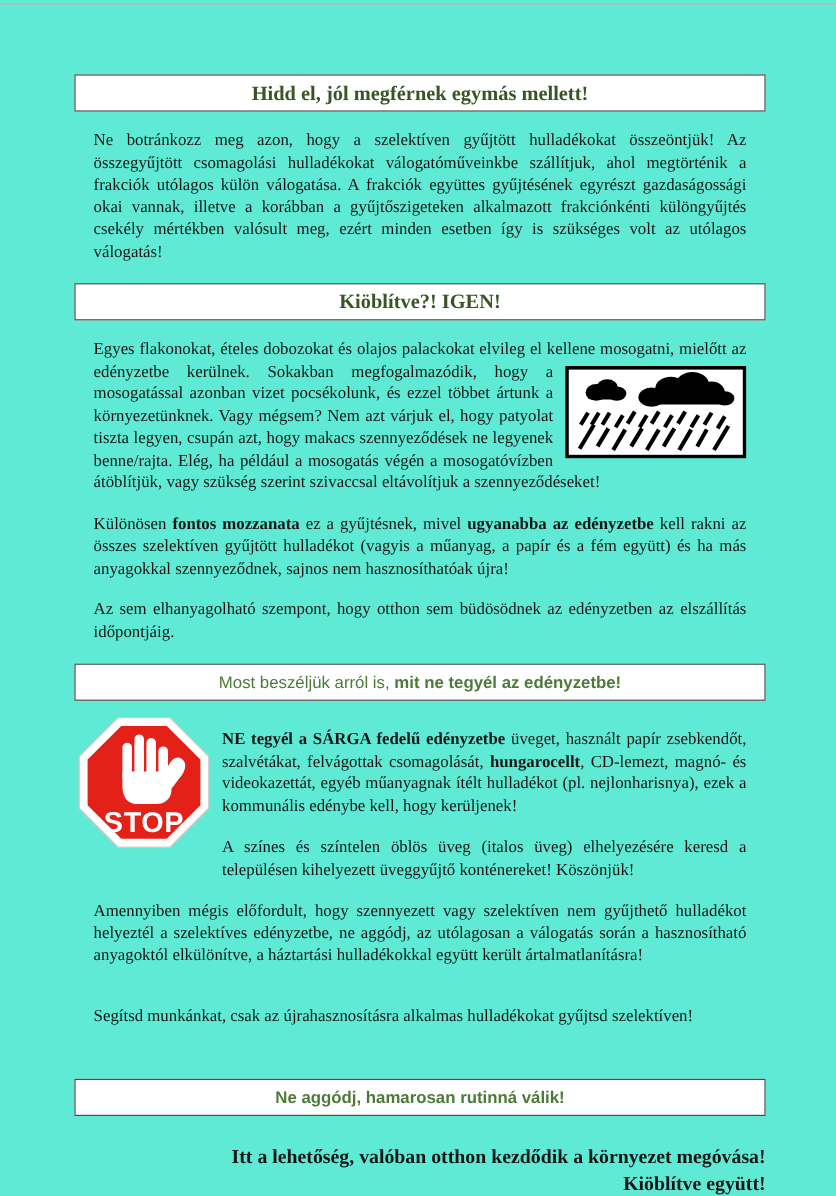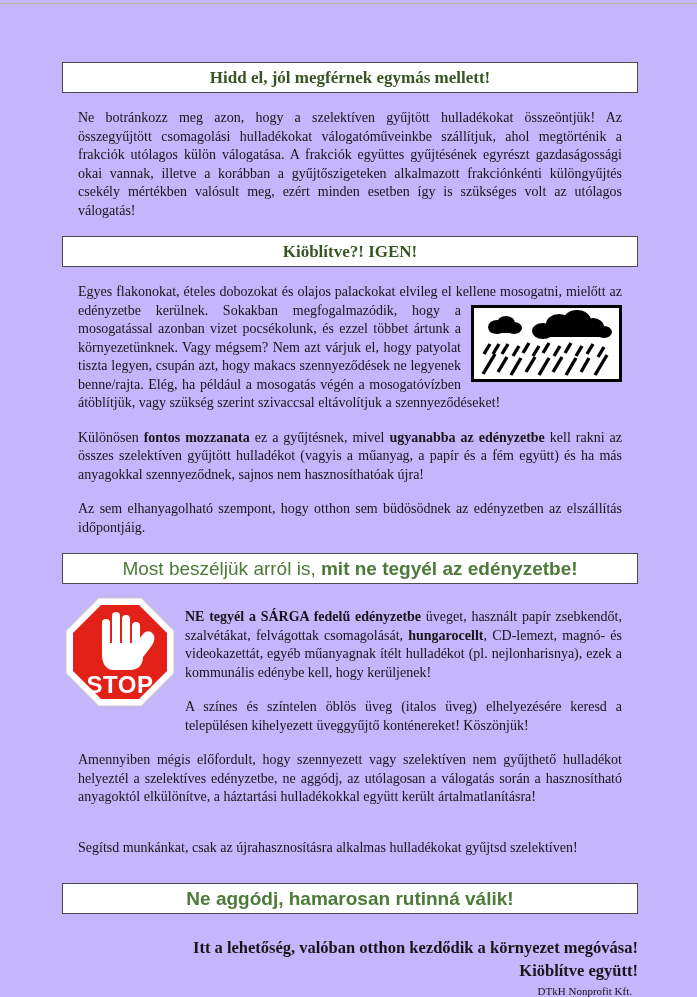--- a/index.html
+++ b/index.html
@@ -1,36 +1,36 @@
 <!DOCTYPE html>
 <html style="--serif-title-green: #375623; --sans-title-green: #4c7a38; --box-border: #4d4d4d; --body-text: #161616; --link-blue: #0563c1; --stop-red: #e32119;"><head>
 <meta charset="utf-8">
 <style>
   html,body { margin:0; padding:0; background:#ffffff; }
   .page {
-    position:relative; width:697px; height:997px; background:#c4b5fd;
+    position:relative; width:697px; height:997px; background:#5eead4;
     font-family:"Liberation Serif", serif; color:var(--body-text,#161616);
     overflow:hidden;
   }
   .top-rule { position:absolute; top:3px; left:0; width:697px; height:1px; background:#b8b8b8; }
   .content { position:absolute; top:62px; left:62px; width:576px; }
 
   .tbox {
     border:1px solid var(--box-border,#4d4d4d);
     text-align:center; padding:4px 2px; background:#ffffff;
   }
   .tbox.serif { font-weight:bold; font-size:17px; line-height:21px; color:var(--serif-title-green,#375623); }
-  .tbox.sans  { font-family:"Liberation Sans", sans-serif; font-size:19px; line-height:21px; color:var(--sans-title-green,#4c7a38); }
+  .tbox.sans  { font-family:"Liberation Sans", sans-serif; font-size:14px; line-height:21px; color:var(--sans-title-green,#4c7a38); }
 
   p.body { margin:16px; text-align:justify; font-size:14px; line-height:18.5px; }
   .b { font-weight:bold; }
   .link { color:var(--link-blue,#0563c1); text-decoration:underline; cursor:pointer; }
 
   .mt0{margin-top:0} .mt5{margin-top:5px} .mt6{margin-top:6px} .mt8{margin-top:8px}
-  .mt10{margin-top:10px} .mt12{margin-top:12px} .mt26{margin-top:26px}
+  .mt10{margin-top:10px} .mt12{margin-top:12px} .mt26{margin-top:42px}
 
   .rain-float { float:right; width:151px; height:77px; margin:3px 0 3px 10px; }
   .rain-float svg { display:block; width:151px; height:77px; }
 
   .stop-section { overflow:hidden; }
   .stop-float { float:left; width:116px; height:138px; margin:0 7px 0 0; }
   .stop-float svg { display:block; width:112px; height:112px; margin:4px auto 0; }
 
   .closing { margin-top:22px; text-align:right; font-weight:bold; font-size:16.5px; line-height:23px; }
   .signature { margin-top:0; text-align:right; font-size:11px; line-height:19px; padding-right:6px; }

